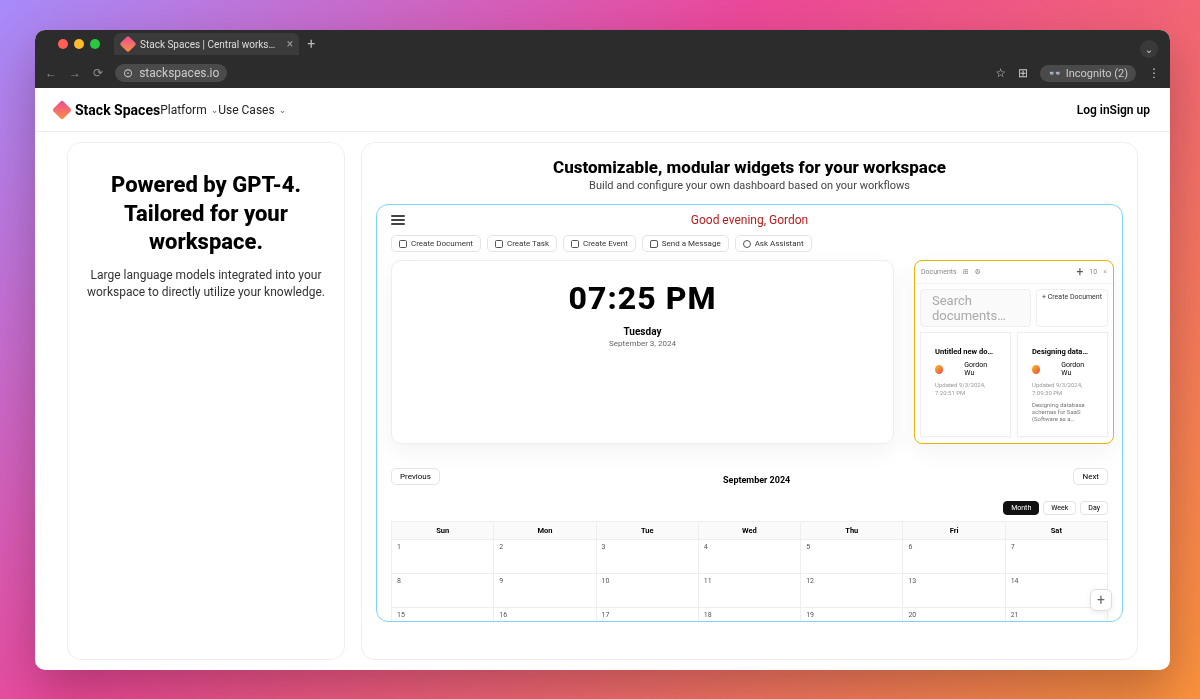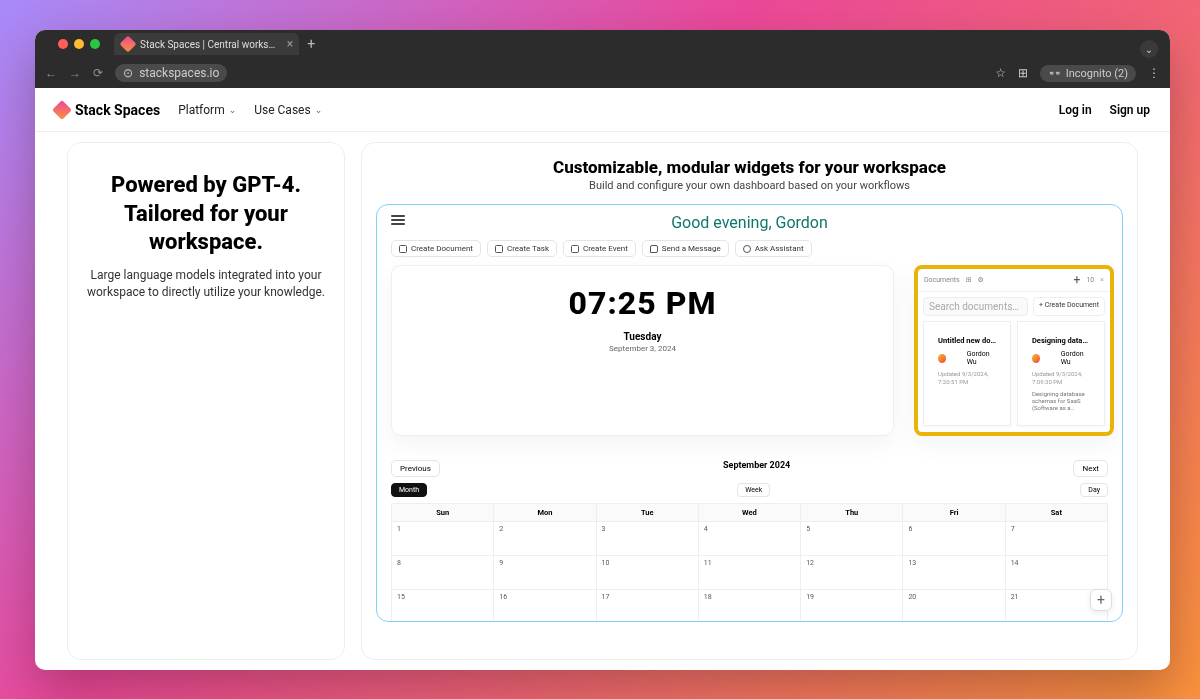--- a/index.html
+++ b/index.html
@@ -20,68 +20,68 @@
 .tab { margin-left: 14px; background: #3b3b3b; height: 22px; border-radius: 6px 6px 0 0; padding: 0 24px 0 8px; display:flex; align-items:center; gap:6px; color: #ddd; font-size: 10px; position:relative; }
 .tab-fav{width:12px;height:12px;background:linear-gradient(135deg,#ec4899,#fb923c);border-radius:2px;transform:rotate(45deg)}
 .tab-x{position:absolute;right:6px;color:#999;font-size:12px;line-height:1}
 .tab-plus{margin-left:8px;color:#bbb;font-size:14px}
 .chrome-addr{background:#2c2c2c;height:30px;display:flex;align-items:center;padding:0 10px;gap:12px;color:#ccc;font-size:12px}
 .addr-arrow{opacity:.6}
 .addr-bar{flex:1;display:flex;align-items:center;gap:6px}
 .addr-pill{background:#4a4a4a;border-radius:12px;padding:2px 8px;display:flex;gap:6px;align-items:center}
 .addr-right{display:flex;gap:12px;align-items:center}
 .incog-badge{background:#4a4a4a;padding:2px 8px;border-radius:12px;display:flex;gap:4px;align-items:center;font-size:11px}
-.site-header{height:44px;border-bottom:1px solid #eee;display:flex;align-items:center;padding:0 20px;gap:18px}
+.site-header{height:44px;border-bottom:1px solid #eee;display:flex;align-items:center;padding:0 20px;}
 .brand{display:flex;align-items:center;gap:6px;font-weight:700;font-size:14px}
 .brand-logo{width:14px;height:14px;background:linear-gradient(135deg,#ec4899,#fb923c);transform:rotate(45deg);border-radius:2px}
 .nav-item{font-size:12px;color:#222;display:flex;gap:4px;align-items:center}
 .chev{font-size:9px;color:#666}
 .sp{flex:1}
 .auth{font-size:12px;font-weight:600}
 .content{padding:10px 32px;height:calc(100% - 102px);display:flex;gap:16px}
 .left-card{width:278px;border:1px solid #eee;border-radius:14px;padding:28px 18px}
 .lc-title{text-align:center;font-weight:800;font-size:22px;line-height:1.3}
 .lc-sub{text-align:center;font-size:12px;color:#333;margin-top:10px;line-height:1.4}
 .right-card{flex:1;border:1px solid #eee;border-radius:14px;padding:14px 14px;position:relative}
 .rc-title{text-align:center;font-weight:800;font-size:17px}
 .rc-sub{text-align:center;font-size:11px;color:#444;margin-top:2px}
 .dash{margin-top:12px;border:1px solid #7dd3fc;border-radius:12px;padding:10px 14px;position:relative;height:418px;overflow:hidden}
 .ham{width:14px;height:10px;display:flex;flex-direction:column;justify-content:space-between}
 .ham span{height:2px;background:#444;border-radius:1px}
-.greet{text-align:center;font-size:16px;color:#0f766e;margin-top:-12px}
+.greet{text-align:center;font-size:12px;color:#b91c1c;margin-top:-12px}
 .quick{display:flex;gap:6px;margin-top:8px}
 .qbtn{border:1px solid #e4e4e4;border-radius:5px;padding:3px 7px;font-size:8px;display:flex;gap:4px;align-items:center;color:#333}
 .qic{width:8px;height:8px;border:1px solid #555;border-radius:1.5px}
 .qic.chat{border-radius:2px 2px 2px 0}
 .qic.help{border-radius:50%}
 .dash-row{display:flex;gap:20px;margin-top:8px}
 .clock-card{background:#fff;border:1px solid #eee;border-radius:10px;box-shadow:0 8px 24px rgba(0,0,0,0.05);flex:1;padding:18px;text-align:center}
 .clock{font-weight:800;font-size:32px;letter-spacing:1px}
 .clock-day{font-weight:700;font-size:10px;margin-top:9px}
 .clock-date{font-size:8px;color:#666;margin-top:2px}
-.docs-panel{width:200px;background:#fff;border:4px solid #eab308;border-radius:8px;box-shadow:0 8px 24px rgba(0,0,0,0.05);margin-right:-6px}
+.docs-panel{width:200px;background:#fff;border:1px solid #eab308;border-radius:8px;box-shadow:0 8px 24px rgba(0,0,0,0.05);margin-right:-6px}
 .docs-head{display:flex;align-items:center;gap:6px;padding:4px 6px;font-size:7px;color:#888;border-bottom:1px solid #f1f1f1}
 .docs-head .plus{margin-left:auto;font-size:12px;color:#555}
 .docs-head .id{font-size:7px}
 .docs-head .close{color:#aaa}
 .docs-toolbar{display:flex;gap:5px;padding:5px}
-.search-box{flex:1;border:1px solid #eee;border-radius:4px;padding:3px 5px;font-size:10px;color:#aaa;background:#fafafa}
+.search-box{flex:1;border:1px solid #eee;border-radius:4px;padding:3px 11px;font-size:13px;color:#aaa;background:#fafafa}
 .create-doc{border:1px solid #eee;border-radius:4px;padding:3px 5px;font-size:7px;color:#333;background:#fff}
 .doc-grid{display:flex;gap:6px;padding:0 5px 6px}
 .doc-card{flex:1;border:1px solid #eee;border-radius:0;padding:14px;font-size:7px;background:#fff;box-shadow:0 1px 3px rgba(0,0,0,0.03)}
 .doc-title{font-weight:700;font-size:7.5px;white-space:nowrap;overflow:hidden;text-overflow:ellipsis}
 .doc-user{display:flex;gap:21px;align-items:center;margin-top:5px}
 .avatar{width:9px;height:9px;border-radius:50%;background:linear-gradient(135deg,#fbbf24,#ef4444)}
 .doc-meta{color:#999;font-size:6px;line-height:1.3;margin-top:4px}
 .doc-desc{color:#777;font-size:6px;margin-top:4px}
 .cal{margin-top:24px}
-.cal-head{display:flex;align-items:flex-start;justify-content:space-between}
+.cal-head{display:flex;align-items:flex-end;justify-content:space-between}
 .cal-btn{border:1px solid #e4e4e4;border-radius:5px;padding:3px 8px;font-size:8px;background:#fff}
 .cal-title{font-size:9px;font-weight:700}
-.cal-tabs{display:flex;gap:4px;justify-content:space-between;margin-top:6px}
+.cal-tabs{display:flex;gap:4px;justify-content:flex-end;margin-top:16px}
 .ctab{border:1px solid #e4e4e4;font-size:7px;padding:2px 7px;border-radius:4px;background:#fff}
 .ctab.active{background:#111;color:#fff;border-color:#111}
 .cal-grid{width:100%;margin-top:6px;border-collapse:collapse}
 .cal-grid th{font-size:7.5px;font-weight:700;padding:4px 0;background:#fafafa;border:1px solid #eee}
 .cal-grid td{font-size:7px;height:34px;vertical-align:top;padding:3px 5px;border:1px solid #eee;color:#555}
 .fab{position:absolute;bottom:10px;right:10px;width:22px;height:22px;border:1px solid #ddd;border-radius:6px;background:#fff;display:flex;align-items:center;justify-content:center;font-size:14px;color:#666;box-shadow:0 2px 6px rgba(0,0,0,0.08)}
 .dropdown-chevron{position:absolute;top:10px;right:12px;width:18px;height:18px;border-radius:50%;background:#3a3a3a;display:flex;align-items:center;justify-content:center;color:#ccc;font-size:10px}
 </style>
 </head>
 <body>

